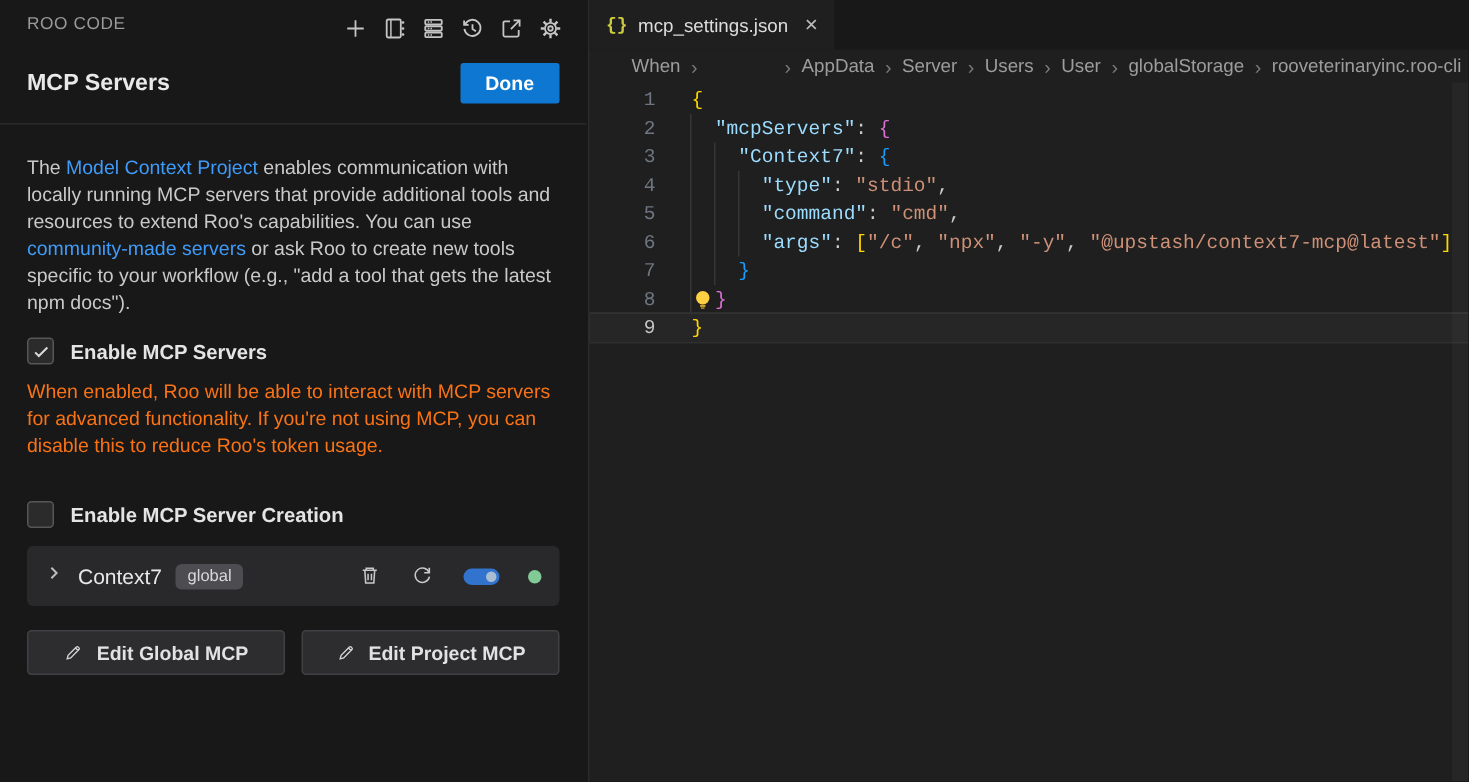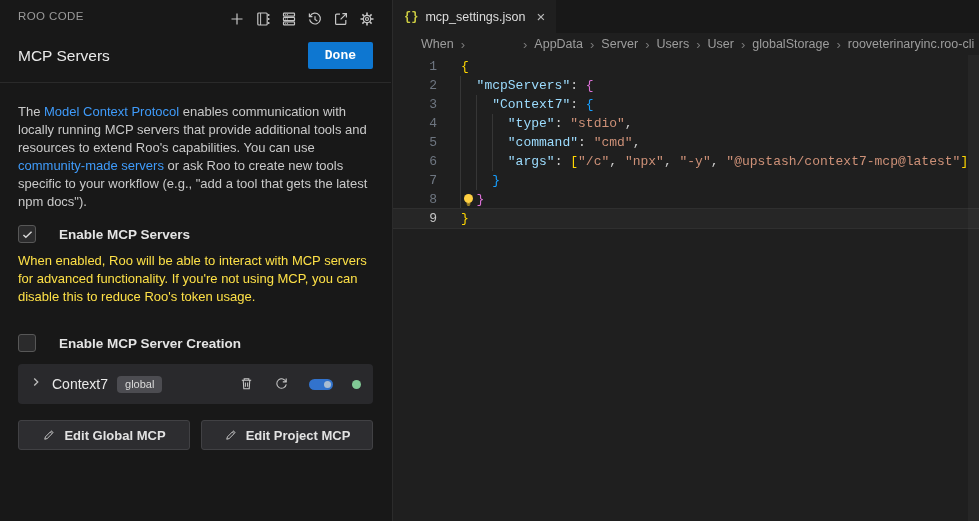--- a/index.html
+++ b/index.html
@@ -9,36 +9,36 @@
 
   
   .panel { position:absolute; left:0; top:0; width:391px; height:521px; background:#181818; }
   .toolbar { display:flex; align-items:flex-start; padding:10px 16px 0 18px; height:28px; }
   .toolbar-title { font-size:11.5px; letter-spacing:.4px; color:#9a9a9a; }
   .toolbar-icons { margin-left:auto; display:flex; align-items:center; gap:9px; }
   .icon-btn { width:17px; height:17px; display:inline-flex; align-items:center; justify-content:center; cursor:pointer; }
   .icon-btn svg { width:16px; height:16px; stroke:#c5c5c5; fill:none; stroke-width:1.2; }
 
   .pheader { display:flex; align-items:center; padding:14px 18px 13px 18px; border-bottom:1px solid #2a2a2a; }
-  .pheader h1 { font-size:15.5px; font-weight:normal; color:#e9e9e9; }
+  .pheader h1 { font-size:15.5px; font-weight:bold; color:#e9e9e9; }
   .done-btn { margin-left:auto; background:#0e77d1; color:#ffffff; border:none; border-radius:2px;
-              font-family:Liberation Mono, monospace; font-size:13px; font-weight:bold; padding:6px 17px; cursor:pointer; }
+              font-family:Liberation Sans, sans-serif; font-size:13px; font-weight:bold; padding:6px 17px; cursor:pointer; }
 
   .pbody { padding:0 18px; }
   .intro { margin-top:20px; font-size:13px; line-height:18px; color:#c9c9c9; }
   .intro a { color:#3f9bfa; text-decoration:none; cursor:pointer; }
 
   .section { margin-top:14px; }
   .section + .section { margin-top:28px; }
-  .chk-row { display:flex; align-items:center; gap:23px;text-align:right; }
+  .chk-row { display:flex; align-items:center; gap:11px;text-align:right; }
   .checkbox { width:18px; height:18px; border:1px solid #575757; border-radius:3px; background:#2b2b2c;
               display:inline-flex; align-items:center; justify-content:center; cursor:pointer; flex:0 0 auto; }
   .checkbox svg { width:13px; height:13px; stroke:#d8d8d8; stroke-width:1.7; fill:none; }
   .chk-label { font-size:13.5px; font-weight:bold; color:#e4e4e4; }
-  .desc { margin-top:9px; font-size:13px; line-height:18px; color:#fde047; }
+  .desc { margin-top:9px; font-size:13px; line-height:18px; color:#f97316; }
 
   .server-card { margin-top:12px; height:40px; background:#29292c; border-radius:4px;
                  display:flex; align-items:center; padding:0 12px 0 11px; cursor:pointer; }
   .chev svg { width:14px; height:14px; stroke:#bdbdbd; stroke-width:1.5; fill:none; }
   .sname { margin-left:9px; font-size:14px; color:#e8e8e8; }
   .badge { margin-left:9px; background:#4c4c51; color:#dadada; font-size:11px; padding:2.5px 8px; border-radius:4px; }
   .scontrols { margin-left:auto; display:flex; align-items:center; gap:19px; }
   .sicon { width:16px; height:16px; display:inline-flex; cursor:pointer; }
   .sicon svg { width:15px; height:15px; stroke:#c8c8c8; stroke-width:1.1; fill:none; }
   .toggle { width:24px; height:11px; border-radius:6px; background:#3273cd; position:relative; cursor:pointer; }
@@ -127,21 +127,21 @@
           </span>
         </div>
     </div>
 
     <div class="pheader">
       <h1>MCP Servers</h1>
       <button class="done-btn" style="background: rgb(14, 119, 209);">Done</button>
     </div>
 
     <div class="pbody">
-      <p class="intro"><span>The </span><a>Model Context Protocol</a><span> enables communication with locally running MCP servers that provide additional tools and resources to extend Roo's capabilities. You can use </span><a>community-made servers</a><span> or ask Roo to create new tools specific to your workflow (e.g., "add a tool that gets the latest npm docs").</span></p>
+      <p class="intro"><span>The </span><a>Model Context Project</a><span> enables communication with locally running MCP servers that provide additional tools and resources to extend Roo's capabilities. You can use </span><a>community-made servers</a><span> or ask Roo to create new tools specific to your workflow (e.g., "add a tool that gets the latest npm docs").</span></p>
 
       <div id="sections">
           <div class="section">
             <div class="chk-row">
               <span class="checkbox checked">
                 <svg viewBox="0 0 16 16">
                   <path d="M3 8.5l3 3 7-7"></path>
                 </svg>
               </span>
               <span class="chk-label">Enable MCP Servers</span>

